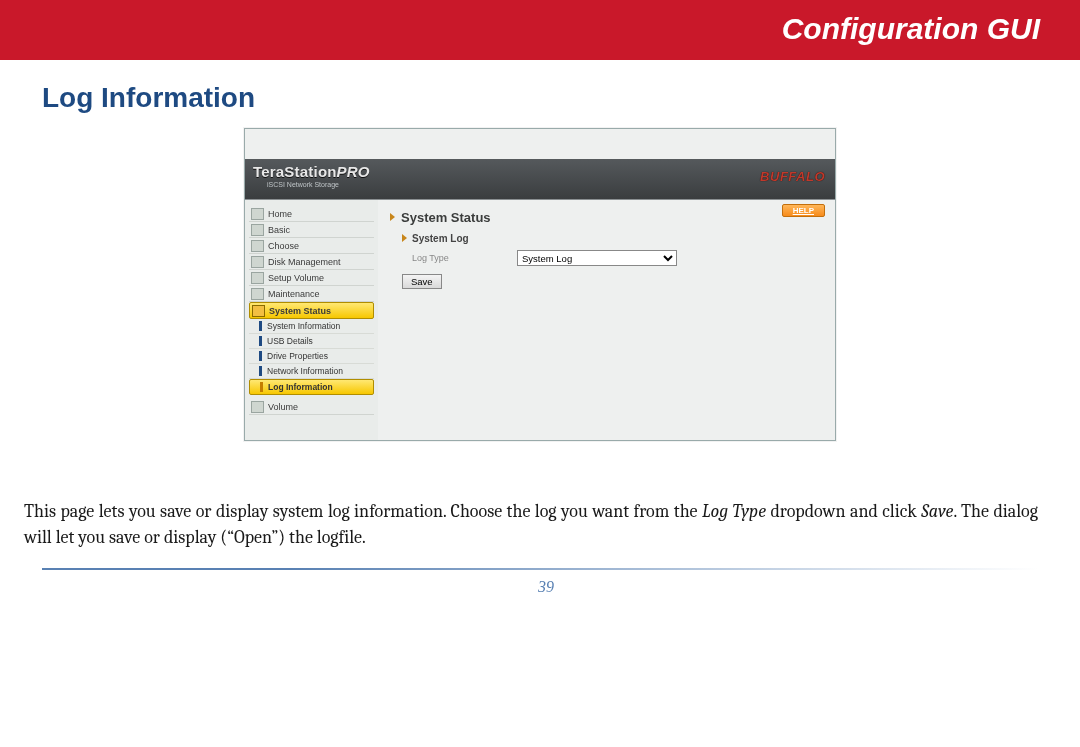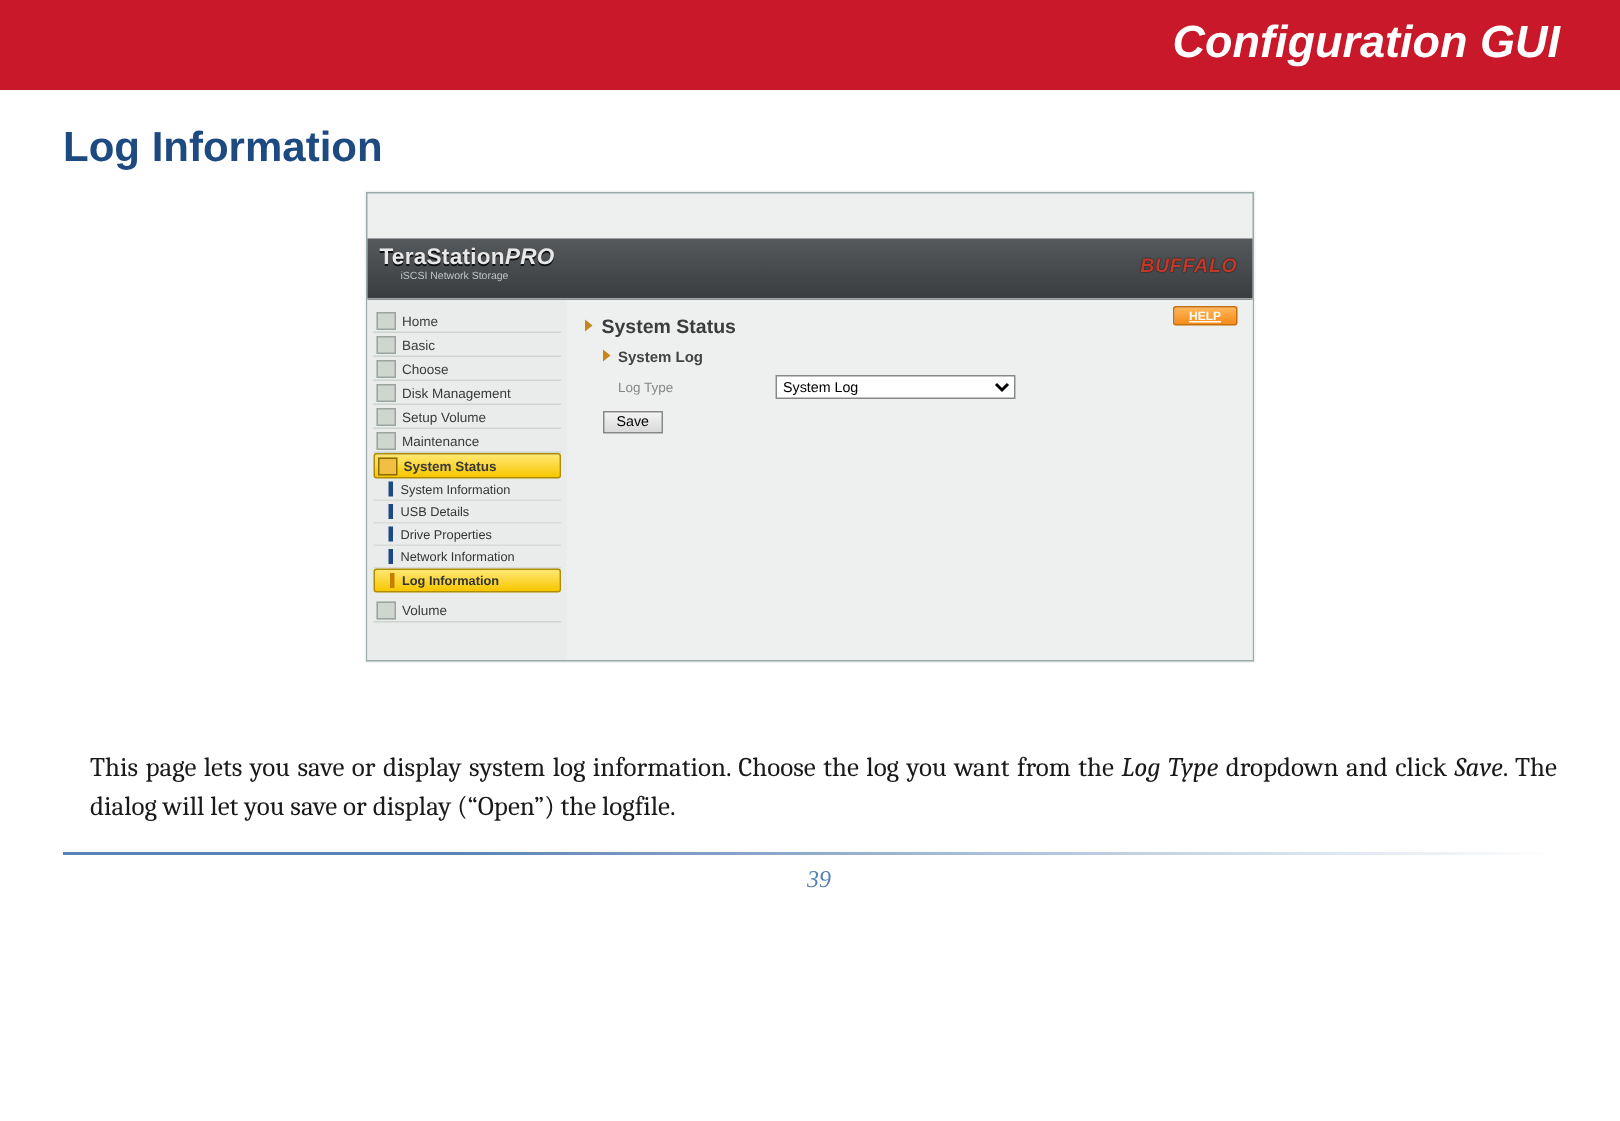--- a/index.html
+++ b/index.html
@@ -32,21 +32,21 @@
   .h1{font-size:13px;font-weight:bold;color:#3b3d3c;margin:4px 0 8px 2px;}
   .h1::before{content:"";display:inline-block;border-left:5px solid #c8861a;border-top:4px solid transparent;border-bottom:4px solid transparent;margin-right:6px;vertical-align:1px;}
   .h2{font-size:10px;font-weight:bold;color:#444;margin:2px 0 6px 14px;}
   .h2::before{content:"";display:inline-block;border-left:5px solid #c8861a;border-top:4px solid transparent;border-bottom:4px solid transparent;margin-right:5px;vertical-align:0;}
   .formrow{display:flex;align-items:center;margin-left:24px;margin-bottom:8px;}
   .formrow .lbl{width:105px;font-size:9px;color:#888;}
   .formrow select{font-size:9.5px;width:160px;height:16px;border:1px solid #888;background:#fff;}
   .save-btn{margin-left:14px;font-size:9.5px;padding:1px 8px;border:1px solid #888;background:linear-gradient(#f4f4f4,#d9d9d9);cursor:pointer;}
   .footer{background:#5b6064;color:#d5d8db;font-size:8.5px;text-align:center;padding:3px 0;border-top:1px solid #42474a;}
   
-  .para{margin:58px 42px 0 60px;font-size:18px;line-height:1.42;text-align:justify;font-family:Georgia,'Cambria','Times New Roman',serif;color:#1a1a1a;}
+  .para{margin:58px 42px 0 24px;font-size:18px;line-height:1.42;text-align:justify;font-family:Georgia,'Cambria','Times New Roman',serif;color:#1a1a1a;}
   .para .it{font-style:italic;}
   
   .rule{position:absolute;left:42px;right:42px;bottom:40px;height:2px;background:linear-gradient(to right,#5981b3 0%,#5981b3 25%,rgba(89,129,179,0) 100%);}
   .pagenum{position:absolute;bottom:14px;left:12px;right:0;text-align:center;color:#5981b3;font-style:italic;font-size:16px;font-family:Georgia,serif;}
 </style>
 </head>
 <body>
 <div class="page">
 
   <div class="banner">

